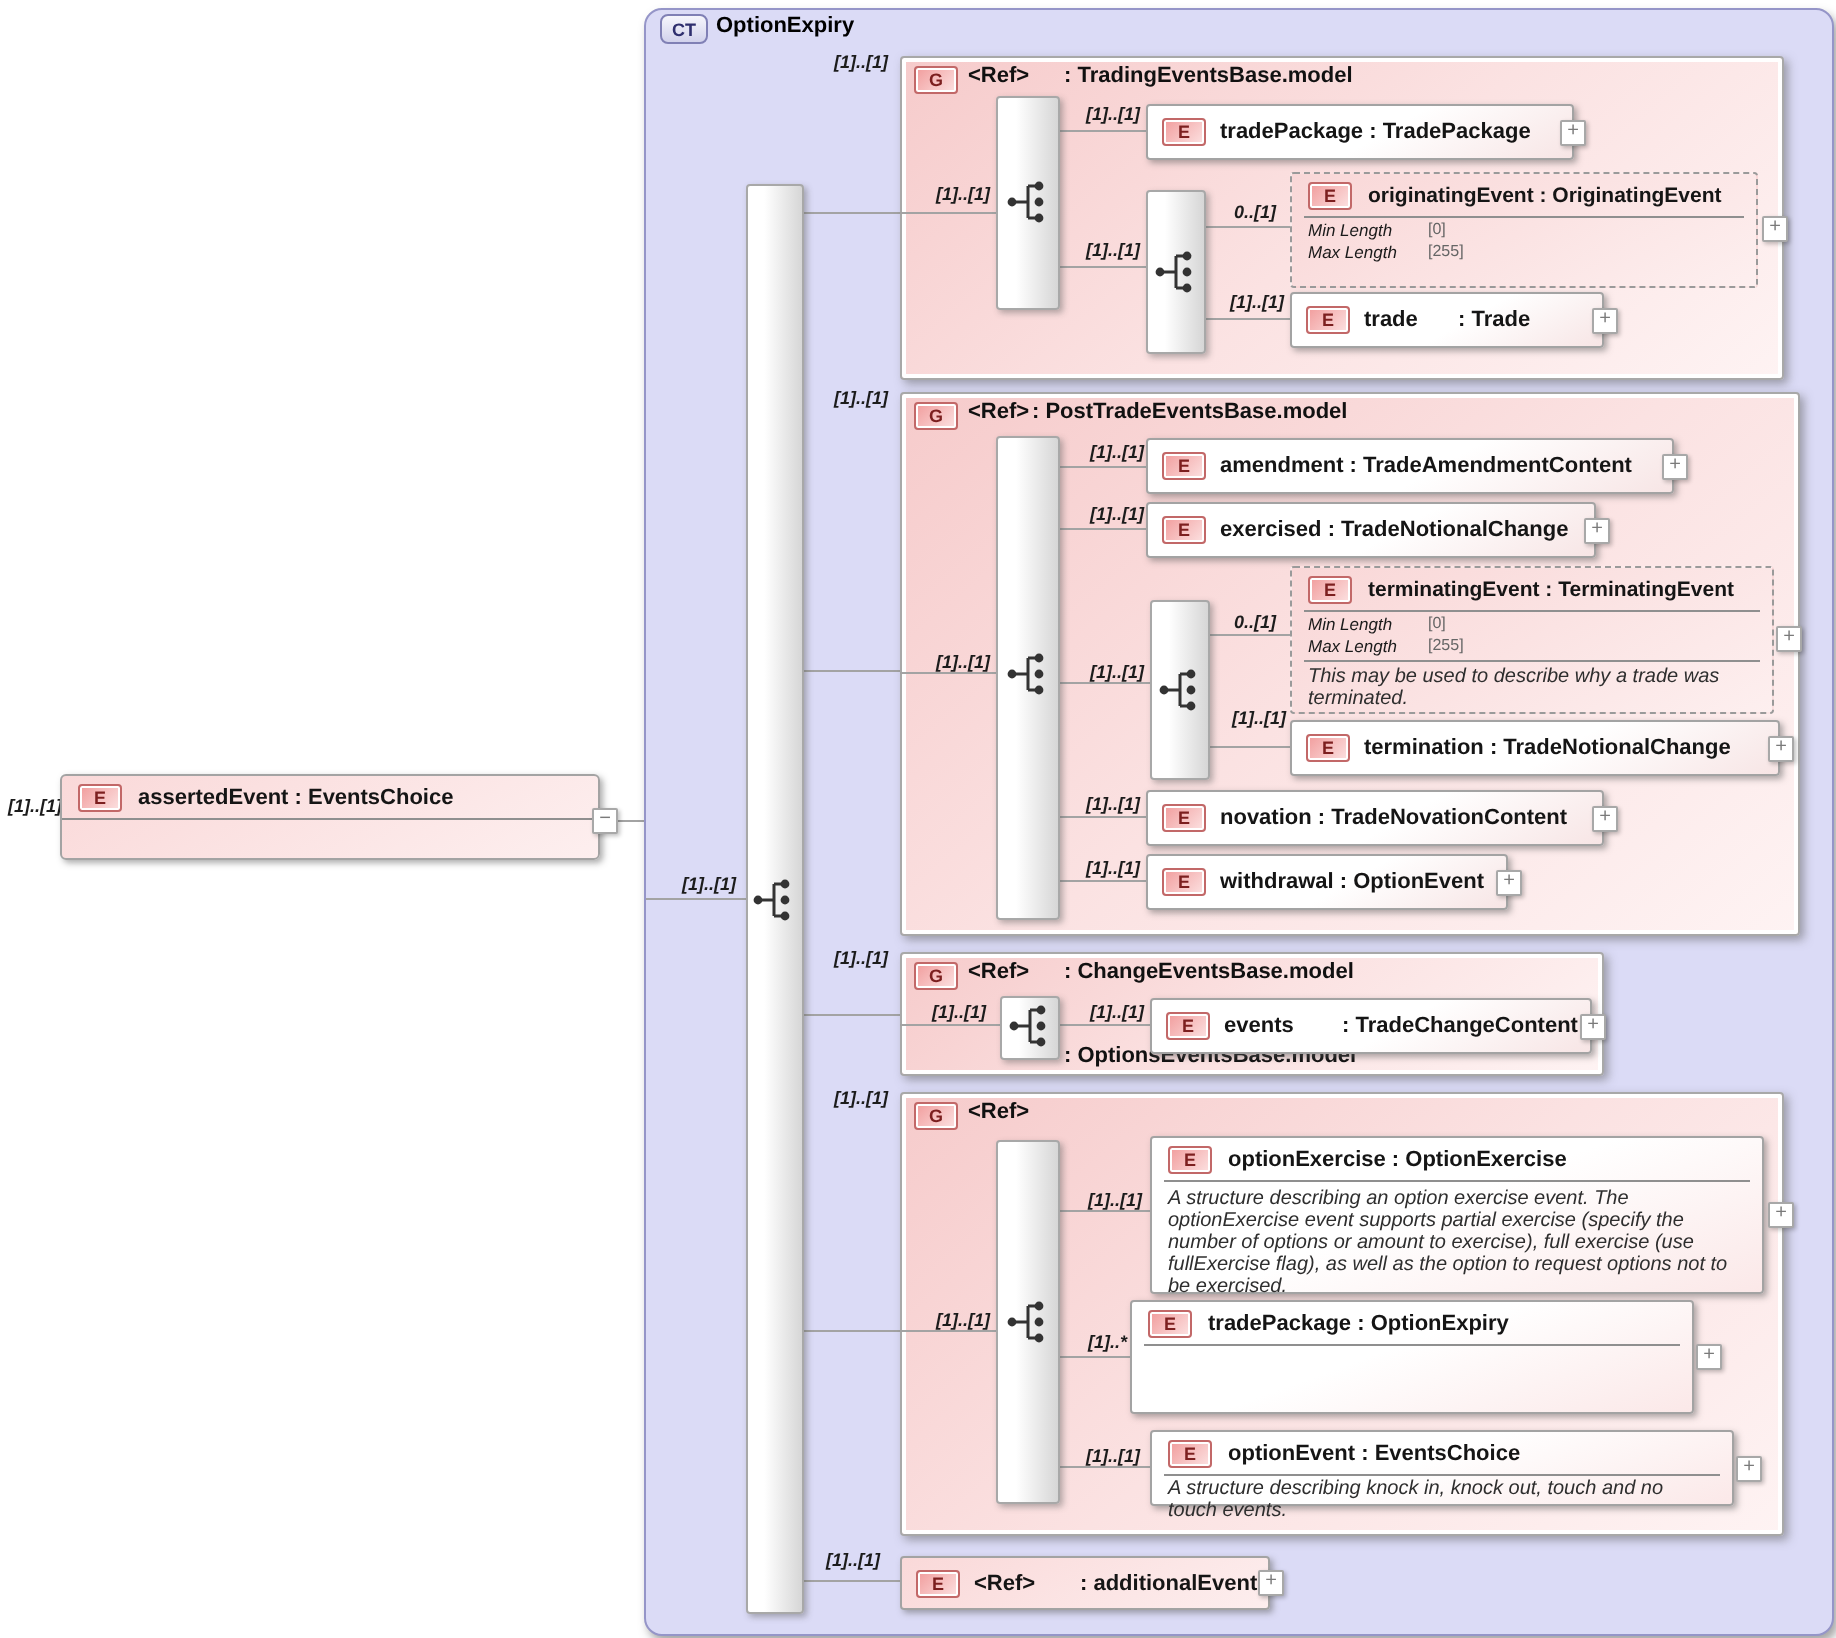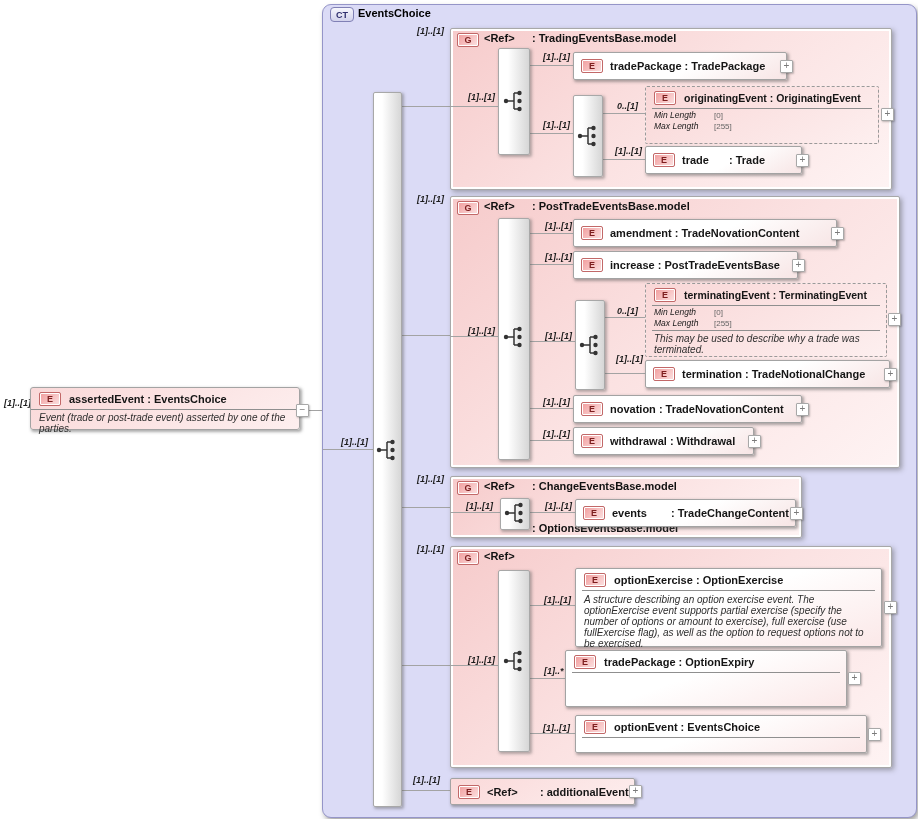--- a/index.html
+++ b/index.html
@@ -29,21 +29,21 @@
   .ebox.pink{background:linear-gradient(150deg,#fad9d9,#fdeeee);}
   .lbl{font-size:11px;font-weight:bold;color:#151515;white-space:nowrap;}
   .name-fix{display:inline-block;}
   .abox{position:absolute;background:linear-gradient(160deg,#ffffff 45%,#fbe8e8);border:1px solid #a3a3a3;
          border-radius:2px;box-shadow:1.5px 1.5px 3px rgba(90,90,90,.5);}
   .abox .head{display:flex;align-items:center;gap:8px;padding:4px 8px 3px 8px;}
   .dbox{position:absolute;background:linear-gradient(150deg,#f9d7d7,#fdefef);border:1px dashed #9a9a9a;border-radius:2px;}
   .dbox .head{display:flex;align-items:center;gap:8px;padding:4px 8px 3px 8px;}
   .divider{height:1px;background:#8f8f8f;margin:0 6px;}
   .annot{font-size:10px;font-style:italic;color:#2e2e2e;padding:3px 8px;line-height:11px;}
-  .facet{display:flex;align-items:flex-end;padding:1px 8px 0 8px;}
+  .facet{display:flex;align-items:flex-start;padding:1px 8px 0 8px;}
   .fname{width:60px;font-size:8.5px;font-style:italic;color:#1a1a1a;flex:none;}
   .fval{font-size:8px;color:#666;}
   .handle{position:absolute;width:11px;height:11px;background:#fff;border:1px solid #a8a8a8;border-radius:1px;
          color:#7a7a7a;font-size:10px;line-height:9px;text-align:center;box-shadow:1px 1px 2px rgba(0,0,0,.25);}
   .rootbox{position:absolute;left:30px;top:387px;width:268px;height:41px;
          background:linear-gradient(150deg,#fad9d9,#fdefef);border:1px solid #a3a3a3;border-radius:3px;
          box-shadow:1.5px 1.5px 3px rgba(90,90,90,.5);}
   .rootbox .head{display:flex;align-items:center;gap:8px;padding:4px 8px 3px 8px;}
 </style>
 </head>
@@ -52,27 +52,26 @@
 <div class="stage">
 
   <span class="card" style="left:4px;top:398px;">[1]..[1]</span>
   <div class="hline" style="left:296px;top:410px;width:26px;"></div>
   <div class="rootbox">
     <div class="head">
       <span class="badge">E</span>
       <span class="lbl">assertedEvent : EventsChoice</span>
     </div>
     <div class="divider" style="margin:0;"></div>
-    <div class="annot" style="padding:2px 8px;">Event (trade or post-trade event) asserted by one of the parties.</div>
   </div>
   <div class="handle" style="left:296px;top:404px;">−</div>
 
   <div class="panel"></div>
   <div class="ct-badge">CT</div>
-  <span class="panel-title">EventsChoice</span>
+  <span class="panel-title">OptionExpiry</span>
 
   <div class="hline" style="left:323px;top:449px;width:50px;"></div>
   <span class="card" style="left:341px;top:437px;">[1]..[1]</span>
 
   <div class="hline" style="left:400px;top:106px;width:50px;"></div>
   <div class="hline" style="left:400px;top:335px;width:50px;"></div>
   <div class="hline" style="left:400px;top:507px;width:50px;"></div>
   <div class="hline" style="left:400px;top:665px;width:50px;"></div>
   <div class="hline" style="left:400px;top:790px;width:50px;"></div>
 
@@ -85,21 +84,21 @@
   <span class="card" style="left:417px;top:194px;">[1]..[1]</span>
   <span class="card" style="left:417px;top:474px;">[1]..[1]</span>
   <span class="card" style="left:417px;top:544px;">[1]..[1]</span>
 
   <span class="badge" style="position:absolute;left:457px;top:33px;">G</span>
   <span class="ghead" style="left:484px;top:32px;">&lt;Ref&gt;</span>
   <span class="ghead" style="left:532px;top:32px;">: TradingEventsBase.model</span>
 
   <span class="badge" style="position:absolute;left:457px;top:201px;">G</span>
   <span class="ghead" style="left:484px;top:200px;">&lt;Ref&gt;</span>
-  <span class="ghead" style="left:532px;top:200px;">: PostTradeEventsBase.model</span>
+  <span class="ghead" style="left:516px;top:200px;">: PostTradeEventsBase.model</span>
 
   <span class="badge" style="position:absolute;left:457px;top:481px;">G</span>
   <span class="ghead" style="left:484px;top:480px;">&lt;Ref&gt;</span>
   <span class="ghead" style="left:532px;top:480px;">: ChangeEventsBase.model</span>
 
   <span class="badge" style="position:absolute;left:457px;top:551px;">G</span>
   <span class="ghead" style="left:484px;top:550px;">&lt;Ref&gt;</span>
   <span class="ghead" style="left:532px;top:522px;">: OptionsEventsBase.model</span>
 
   <div class="hline" style="left:450px;top:106px;width:48px;"></div>
@@ -255,27 +254,27 @@
 
   <div class="ebox" style="left:645px;top:146px;width:148px;height:26px;">
     <span class="badge">E</span>
     <span class="lbl name-fix" style="width:40px;">trade</span>
     <span class="lbl">: Trade</span>
   </div>
   <div class="handle" style="left:796px;top:154px;">+</div>
 
   <div class="ebox" style="left:573px;top:219px;width:255px;height:26px;">
     <span class="badge">E</span>
-    <span class="lbl">amendment : TradeNovationContent</span>
+    <span class="lbl">amendment : TradeAmendmentContent</span>
   </div>
   <div class="handle" style="left:831px;top:227px;">+</div>
 
   <div class="ebox" style="left:573px;top:251px;width:216px;height:26px;">
     <span class="badge">E</span>
-    <span class="lbl">increase : PostTradeEventsBase</span>
+    <span class="lbl">exercised : TradeNotionalChange</span>
   </div>
   <div class="handle" style="left:792px;top:259px;">+</div>
 
   <div class="dbox" style="left:645px;top:283px;width:240px;height:72px;">
     <div class="head">
       <span class="badge">E</span>
       <span class="lbl" style="font-size:10.5px;">terminatingEvent : TerminatingEvent</span>
     </div>
     <div class="divider"></div>
     <div class="facet">
@@ -298,21 +297,21 @@
   <div class="handle" style="left:884px;top:368px;">+</div>
 
   <div class="ebox" style="left:573px;top:395px;width:220px;height:26px;">
     <span class="badge">E</span>
     <span class="lbl">novation : TradeNovationContent</span>
   </div>
   <div class="handle" style="left:796px;top:403px;">+</div>
 
   <div class="ebox" style="left:573px;top:427px;width:172px;height:26px;">
     <span class="badge">E</span>
-    <span class="lbl">withdrawal : Withdrawal</span>
+    <span class="lbl">withdrawal : OptionEvent</span>
   </div>
   <div class="handle" style="left:748px;top:435px;">+</div>
 
   <div class="ebox" style="left:575px;top:499px;width:212px;height:26px;">
     <span class="badge">E</span>
     <span class="lbl name-fix" style="width:52px;">events</span>
     <span class="lbl">: TradeChangeContent</span>
   </div>
   <div class="handle" style="left:790px;top:507px;">+</div>
 
@@ -334,20 +333,21 @@
     <div class="divider"></div>
   </div>
   <div class="handle" style="left:848px;top:672px;">+</div>
 
   <div class="abox" style="left:575px;top:715px;width:290px;height:36px;">
     <div class="head">
       <span class="badge">E</span>
       <span class="lbl">optionEvent : EventsChoice</span>
     </div>
     <div class="divider"></div>
+    <div class="annot" style="padding:1px 8px;">A structure describing knock in, knock out, touch and no touch events.</div>
   </div>
   <div class="handle" style="left:868px;top:728px;">+</div>
 
   <div class="ebox pink" style="left:450px;top:778px;width:176px;height:25px;">
     <span class="badge">E</span>
     <span class="lbl name-fix" style="width:46px;">&lt;Ref&gt;</span>
     <span class="lbl">: additionalEvent</span>
   </div>
   <div class="handle" style="left:629px;top:785px;">+</div>
 

